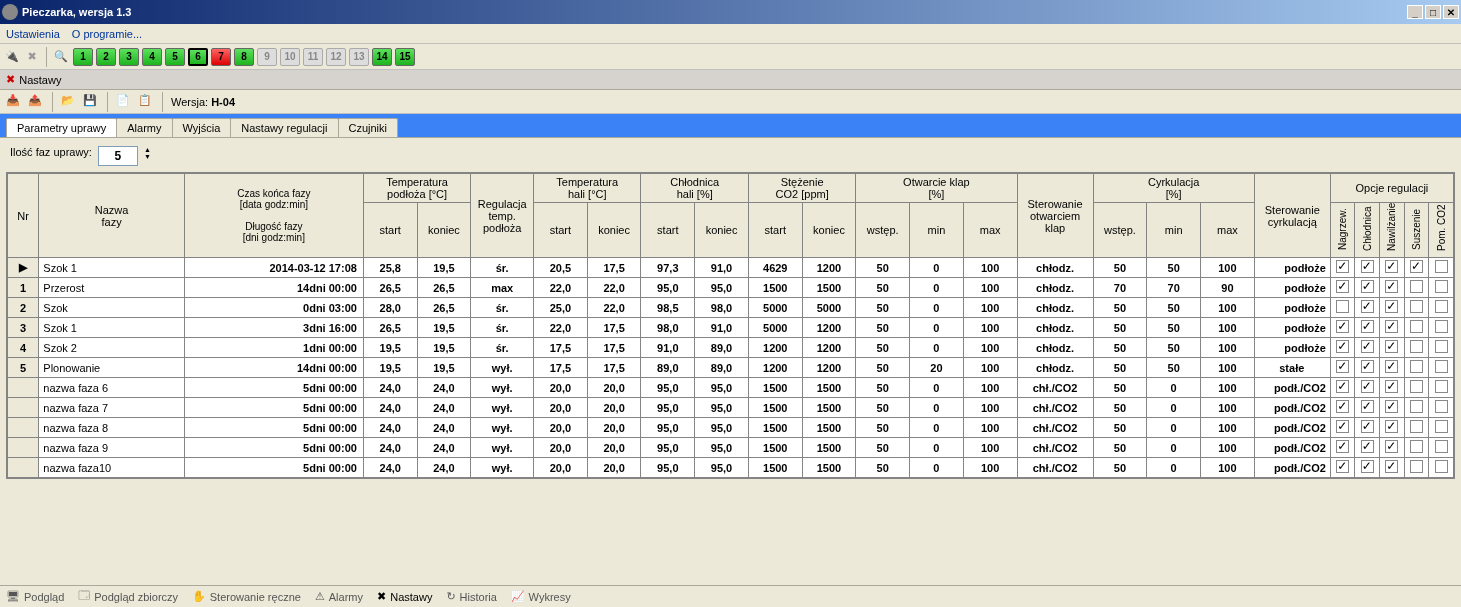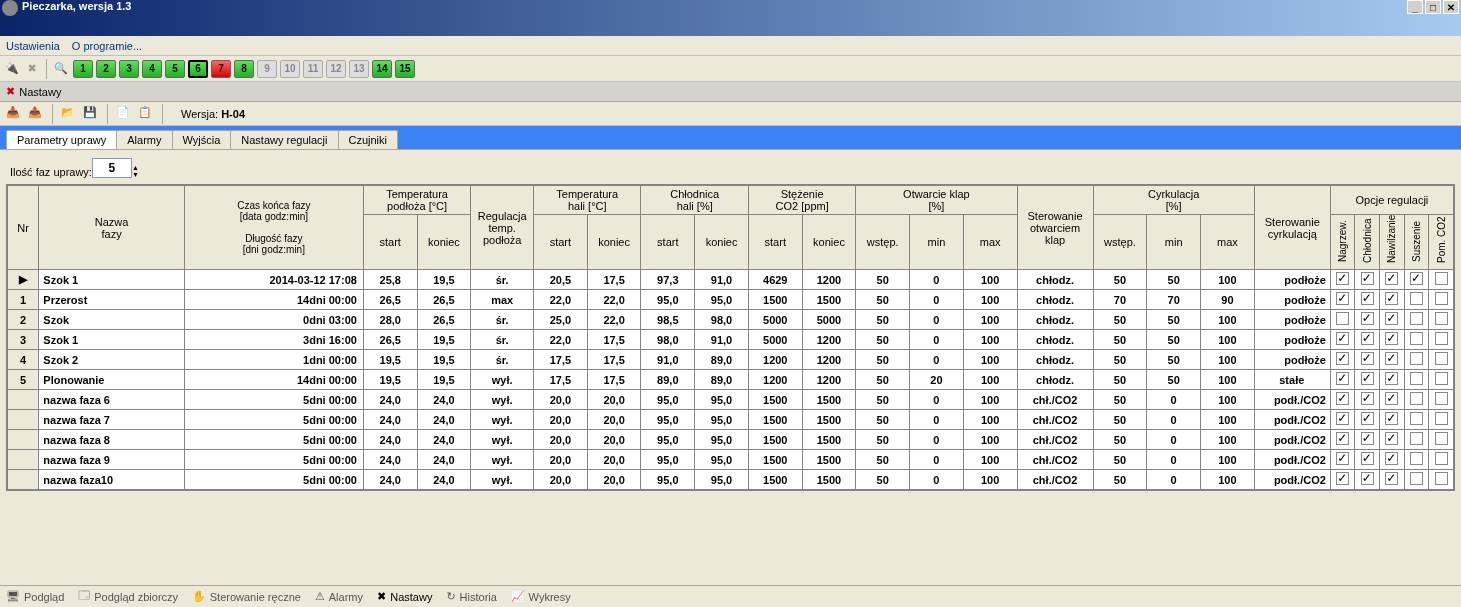--- a/index.html
+++ b/index.html
@@ -1,47 +1,47 @@
 <!DOCTYPE html>
 <html><head>
 <meta charset="utf-8">
 <style>
 *{box-sizing:border-box;margin:0;padding:0}
 body{font-family:Tahoma,Arial,sans-serif;font-size:11px;background:#ece9d8;width:1461px;height:607px;overflow:hidden;color:#000}
-.titlebar{height:36px;background:linear-gradient(to right,#0a246a,#a6caf0);display:flex;align-items:flex-start;padding:0 2px;color:#fff;font-weight:bold}
+.titlebar{height:24px;background:linear-gradient(to right,#0a246a,#a6caf0);display:flex;align-items:center;padding:0 2px;color:#fff;font-weight:bold}
 .titlebar .icon{width:16px;height:16px;background:#888;border-radius:50%;margin-right:4px}
 .titlebar .btns{margin-left:auto;display:flex;gap:2px}
 .titlebar .btns span{width:16px;height:14px;background:#d4d0c8;border:1px solid #fff;color:#000;font-size:10px;display:flex;align-items:center;justify-content:center;font-family:Arial;font-weight:bold}
 .menubar{height:20px;background:#ece9d8;padding:2px 6px;display:flex;gap:12px;align-items:center;border-bottom:1px solid #c0c0c0}
 .menubar span{color:#003399;cursor:pointer}
 .toolbar1{height:26px;background:#ece9d8;border-bottom:1px solid #c0c0c0;display:flex;align-items:center;padding:2px 4px;gap:4px}
 .plug{width:16px;height:16px;display:flex;align-items:center;justify-content:center}
 .sep{width:1px;height:20px;background:#aca899;margin:0 2px}
 .nbtn{width:20px;height:18px;border:1px solid #666;border-radius:2px;display:flex;align-items:center;justify-content:center;font-weight:bold;font-size:10px;color:#000}
 .nbtn.g{background:linear-gradient(#5de05d,#1eb41e);color:#000}
 .nbtn.r{background:linear-gradient(#f66,#d00);color:#000}
 .nbtn.o{background:#ddd;color:#888;border-color:#aaa}
 .nbtn.active{border:2px solid #000}
 .panel-title{background:#d6d3ce;padding:3px 6px;border-bottom:1px solid #aca899;display:flex;align-items:center;gap:4px}
 .toolbar2{height:24px;background:#ece9d8;display:flex;align-items:center;padding:2px 6px;gap:6px;border-bottom:1px solid #c0c0c0}
 .tb-icon{width:16px;height:16px;display:inline-block}
-.ver{margin-left:10px}
+.ver{}
 .tabs{display:flex;padding:4px 6px 0 6px;background:#3b82f6}
 .tab{padding:3px 10px;border:1px solid #aca899;border-bottom:none;background:#ece9d8;margin-right:-1px;cursor:pointer;border-radius:2px 2px 0 0}
 .tab.active{background:#fff;position:relative;z-index:2}
 .tabcontent{background:#ece9d8;border-top:1px solid #aca899;padding:6px}
-.phase-row{display:flex;align-items:flex-end;padding:2px 4px}
+.phase-row{display:flex;align-items:flex-start;gap:6px;padding:2px 4px}
 .phase-row input{width:40px;height:20px;text-align:center;font-weight:bold;font-size:12px;border:1px solid #7f9db9}
 .table-wrap{background:#fff;border:1px solid #848484;margin-top:4px;overflow:auto}
 table{border-collapse:collapse;width:100%;table-layout:fixed}
 th,td{border:1px solid #848484;padding:2px 3px;text-align:center;white-space:nowrap;overflow:hidden}
 th{background:#ece9d8;font-weight:normal}
 thead tr:first-child th{font-weight:normal}
 .hdr-group{height:auto}
-td.name{text-align:left;font-weight:bold;padding-left:4px}
+td.name{text-align:left;font-weight:normal;padding-left:4px}
 td.time{text-align:right;font-weight:bold;padding-right:6px}
 td.val{font-weight:bold}
 .statusbar{position:fixed;bottom:0;left:0;right:0;height:22px;background:#ece9d8;border-top:1px solid #aca899;display:flex;align-items:center;padding:0 6px;gap:14px}
 .statusbar .item{display:flex;align-items:center;gap:4px;color:#555}
 .statusbar .item.active{font-weight:normal;color:#000}
 .col-nr{width:28px}
 .col-name{width:130px}
 .col-time{width:160px}
 .col-s{width:48px}
 .col-m{width:56px}

